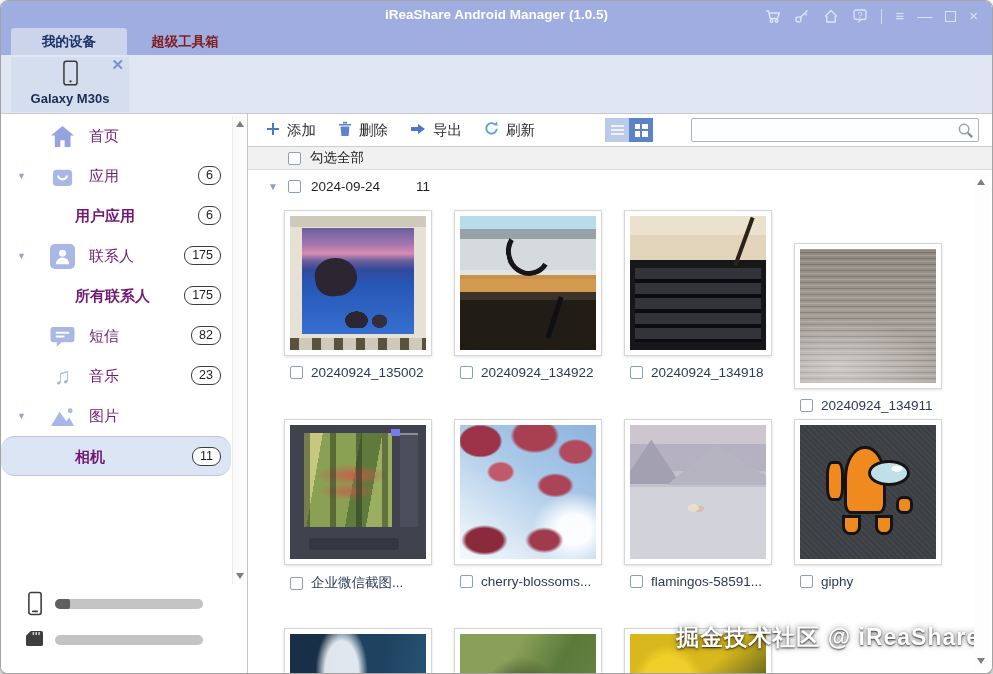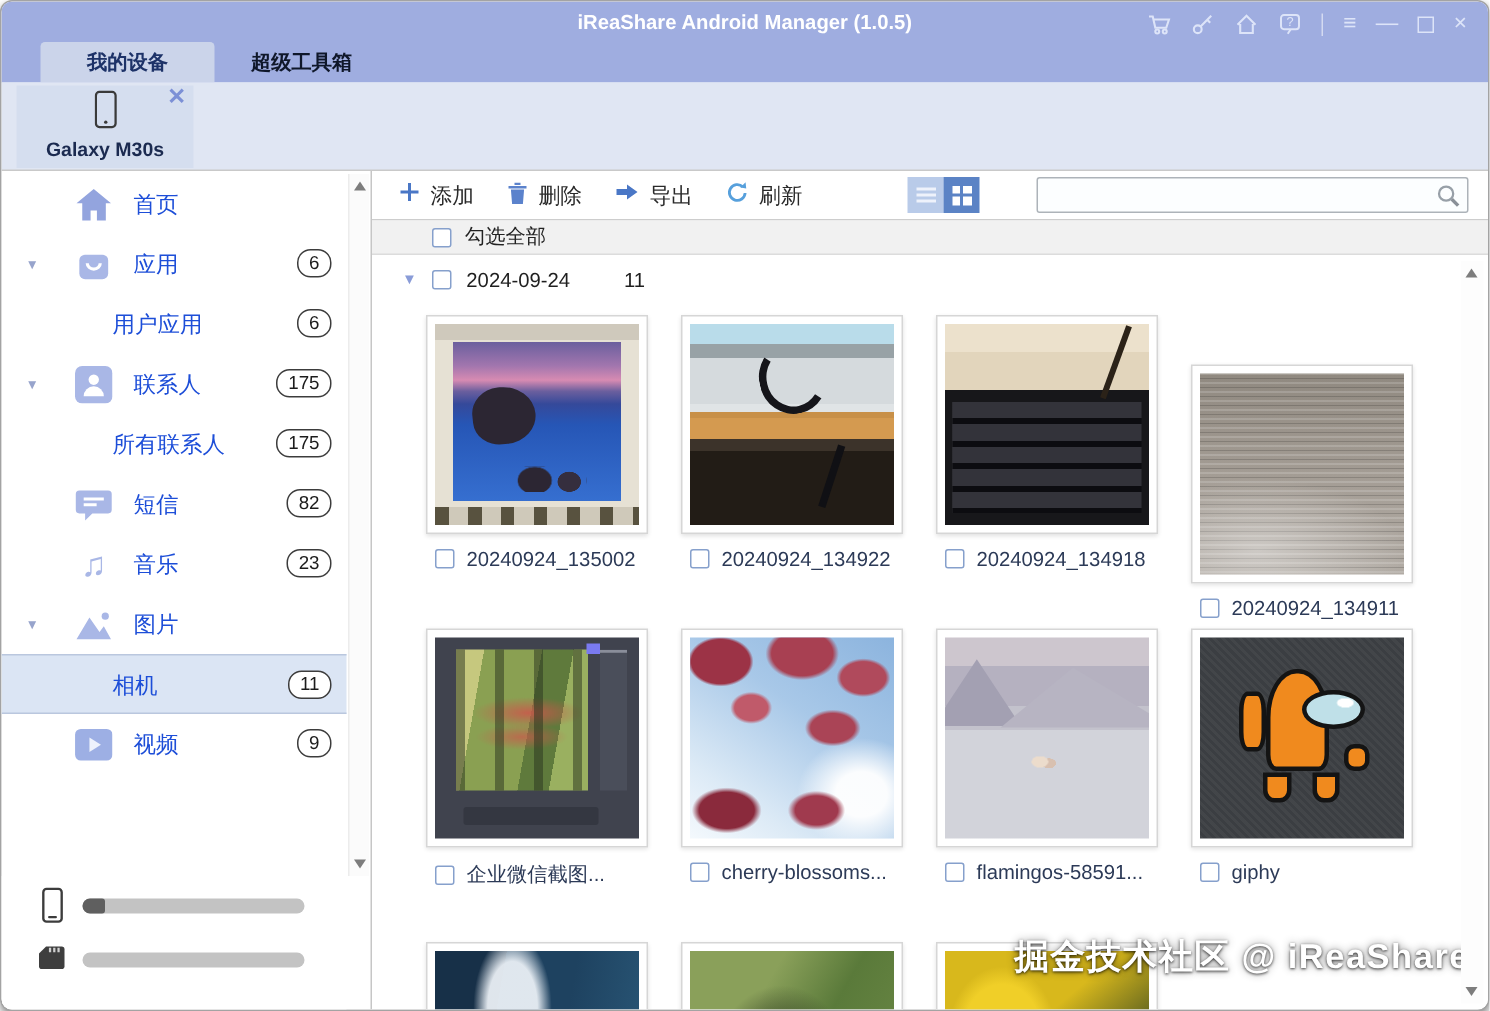--- a/index.html
+++ b/index.html
@@ -12,23 +12,23 @@
 
 .titlebar { height:54px; background:#9fade0; position:relative; flex:none; }
 .title { position:absolute; top:6px; left:0; right:0; text-align:center;
   color:#fff; font-weight:bold; font-size:13.5px; }
 .tb-icons { position:absolute; top:7px; right:14px; display:flex; gap:13px;
   align-items:center; color:#dde4f8; }
 .tb-icons svg { display:block; }
 .tb-sep { width:1px; height:15px; background:rgba(255,255,255,.55); }
 .tb-glyph { font-size:15px; line-height:16px; }
 .tb-max { width:11px; height:11px; border:1.6px solid #dde4f8; }
-.tabs { position:absolute; left:26px; bottom:0; display:flex; }
+.tabs { position:absolute; left:10px; bottom:0; display:flex; }
 .tab { height:27px; line-height:27px; min-width:116px; text-align:center;
-  font-size:13.5px; font-weight:bold; color:#0f172a; padding:0 10px; }
+  font-size:13.5px; font-weight:bold; color:#7f1d1d; padding:0 10px; }
 .tab.active { background:#cbd4ea; border-radius:3px 3px 0 0; color:#1d3268; }
 
 .devicebar { height:59px; background:#e0e6f3; border-bottom:1px solid #c9c9c9;
   position:relative; flex:none; }
 .device-card { position:absolute; left:10px; top:2px; width:118px; height:55px;
   background:#d5deef; text-align:center; cursor:default; }
 .device-close { position:absolute; top:0; right:5px; color:#7c90d6;
   font-size:15px; font-weight:bold; line-height:15px; }
 .device-phone { margin-top:3px; }
 .device-name { font-size:13px; font-weight:bold; color:#1b2a50; margin-top:1px; }
@@ -38,27 +38,27 @@
   font-weight:bold; color:#1d1d1d; }
 
 .main { flex:1; display:flex; min-height:0; }
 .sidebar { width:247px; border-right:1px solid #c6c6c6; position:relative;
   background:#fff; flex:none; }
 .side-list { position:absolute; top:2px; left:0; right:16px; }
 .srow { height:40px; position:relative; }
 .srow .arrow { position:absolute; left:16px; top:15px; color:#97a4cc; font-size:9px; }
 .srow .sicon { position:absolute; left:48px; top:7px; width:27px; height:27px;
   display:flex; align-items:center; justify-content:center; }
-.srow .slabel { position:absolute; left:88px; top:11px; font-size:15px; color:#1d4ed8; }
-.srow.child .slabel { left:74px; }
+.srow .slabel { position:absolute; left:88px; top:11px; font-size:15px; color:#701a75; }
+.srow.child .slabel { left:74px;font-weight:bold; }
 .srow .badge { position:absolute; right:10px; top:10px; border:1px solid #3c3c3c;
   border-radius:9px; background:#fff; padding:0 7px; font-size:12.5px;
   line-height:17px; color:#1c1c1c; }
 .srow.selected { background:#dbe5f4; border-top:1px solid #bac7de;
-  border-bottom:1px solid #bac7de; }
+  border-bottom:1px solid #bac7de;border-radius:14px; }
 .music-glyph { font-size:23px; color:#a9b7e6; line-height:23px; }
 .side-scroll { position:absolute; right:1px; top:2px; width:14px; height:468px;
   background:#fbfbfb; border-left:1px solid #ececec; }
 .tri-up { width:0; height:0; border-left:4px solid transparent;
   border-right:4px solid transparent; border-bottom:6px solid #7d7d7d;
   position:absolute; left:3px; top:5px; }
 .tri-down { width:0; height:0; border-left:4px solid transparent;
   border-right:4px solid transparent; border-top:6px solid #7d7d7d;
   position:absolute; left:3px; bottom:5px; }
 .storage { position:absolute; left:0; right:16px; bottom:0; top:470px;
@@ -323,30 +323,20 @@
                 <path fill="#a9b7e6" d="M2 22 11 7l7 10 3-4 5 9z"></path>
                 <circle cx="22" cy="6" r="2.5" fill="#a9b7e6"></circle>
               </svg>
             </span>
           <span class="slabel">图片</span>
         </div>
         <div class="srow child selected">
           <span class="slabel">相机</span>
           <span class="badge">11</span>
         </div>
-        <div class="srow">
-          <span class="sicon">
-              <svg width="25" height="23" viewBox="0 0 26 24">
-                <rect width="26" height="22" y="1" rx="4" fill="#9dafe4"></rect>
-                <path d="M10 7l8 5-8 5z" fill="#eef2fc"></path>
-              </svg>
-            </span>
-          <span class="slabel">视频</span>
-          <span class="badge">9</span>
-        </div>
       </div>
       <div class="side-scroll">
         <div class="tri-up"></div>
         <div class="tri-down"></div>
       </div>
       <div class="storage">
         <div class="st-row r1">
           <span class="st-icon" style="left:27px; top:1px;"><svg width="14" height="25" viewBox="0 0 16 27" fill="none" stroke="#3c3c3c" stroke-width="1.8">
                 <rect x="1" y="1" width="14" height="25" rx="2.5"></rect>
                 <path d="M5.5 22.5h5" stroke-linecap="round"></path>

